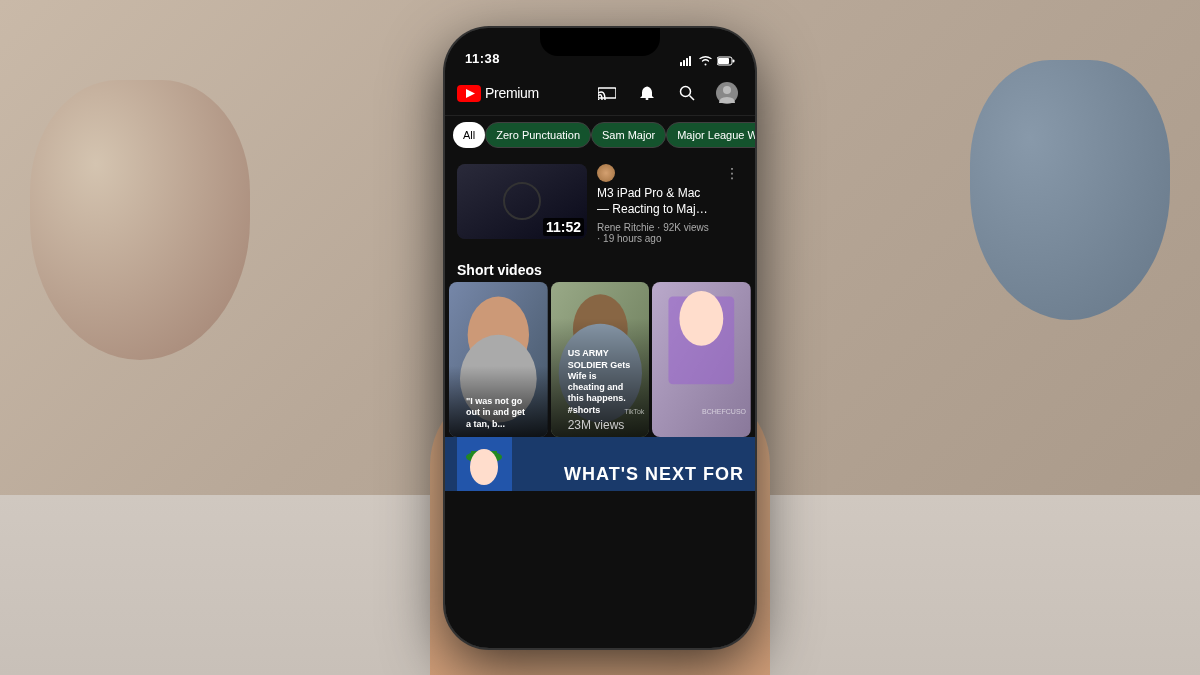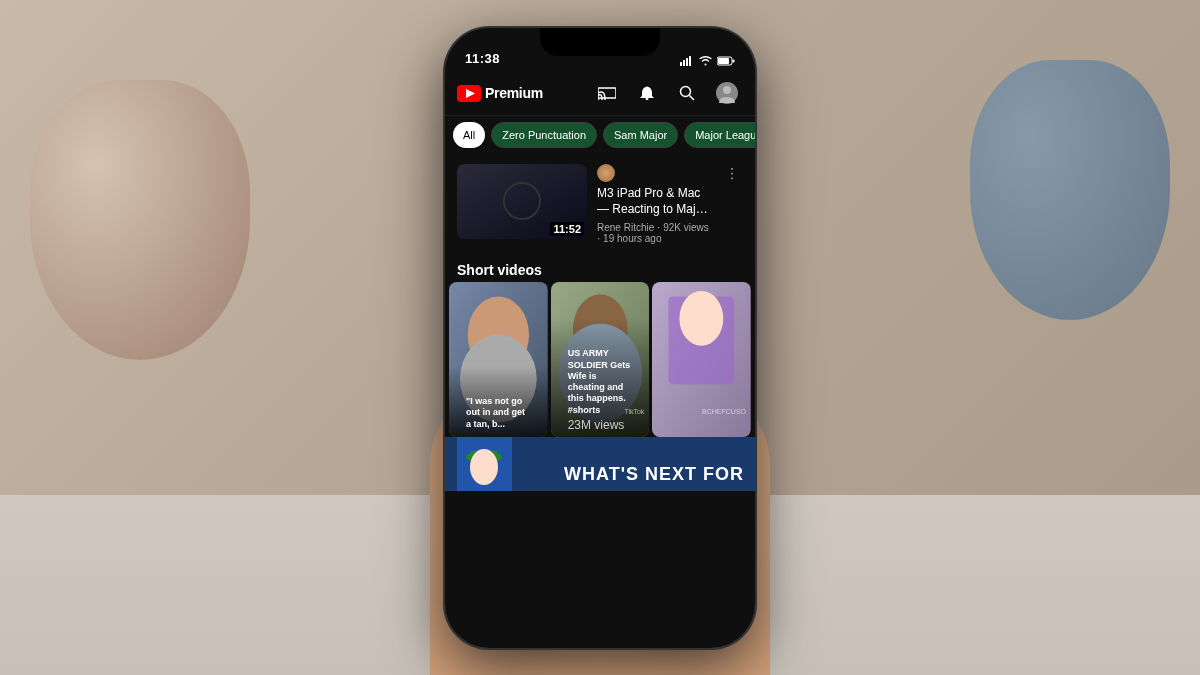--- a/index.html
+++ b/index.html
@@ -147,42 +147,41 @@
       align-items: center;
       gap: 4px;
     }
     .yt-logo-icon {
       width: 24px;
       height: 17px;
     }
     .yt-premium-text {
       color: #fff;
       font-size: 14px;
-      font-weight: 700;
+      font-weight: 400;
       letter-spacing: -0.3px;
     }
     .yt-header-spacer { flex: 1; }
     .yt-header-btn {
       width: 32px;
       height: 32px;
       display: flex;
       align-items: center;
       justify-content: center;
       color: #fff;
       font-size: 16px;
     }
 
     
     .filter-bar {
       background: #0f0f0f;
       height: 38px;
       display: flex;
       align-items: center;
       padding: 0 8px;
-      gap: 6px;
       overflow: hidden;
     }
     .chip {
       height: 26px;
       padding: 0 10px;
       border-radius: 16px;
       font-size: 11px;
       font-weight: 500;
       white-space: nowrap;
       display: flex;
@@ -220,21 +219,21 @@
     .thumb-gradient {
       width: 100%;
       height: 100%;
     }
     .thumb-duration {
       position: absolute;
       bottom: 3px;
       right: 3px;
       background: rgba(0,0,0,0.85);
       color: #fff;
-      font-size: 11px;
+      font-size: 14px;
       font-weight: 600;
       padding: 1px 3px;
       border-radius: 2px;
     }
     .video-info {
       flex: 1;
       min-width: 0;
     }
     .video-title {
       color: #fff;

